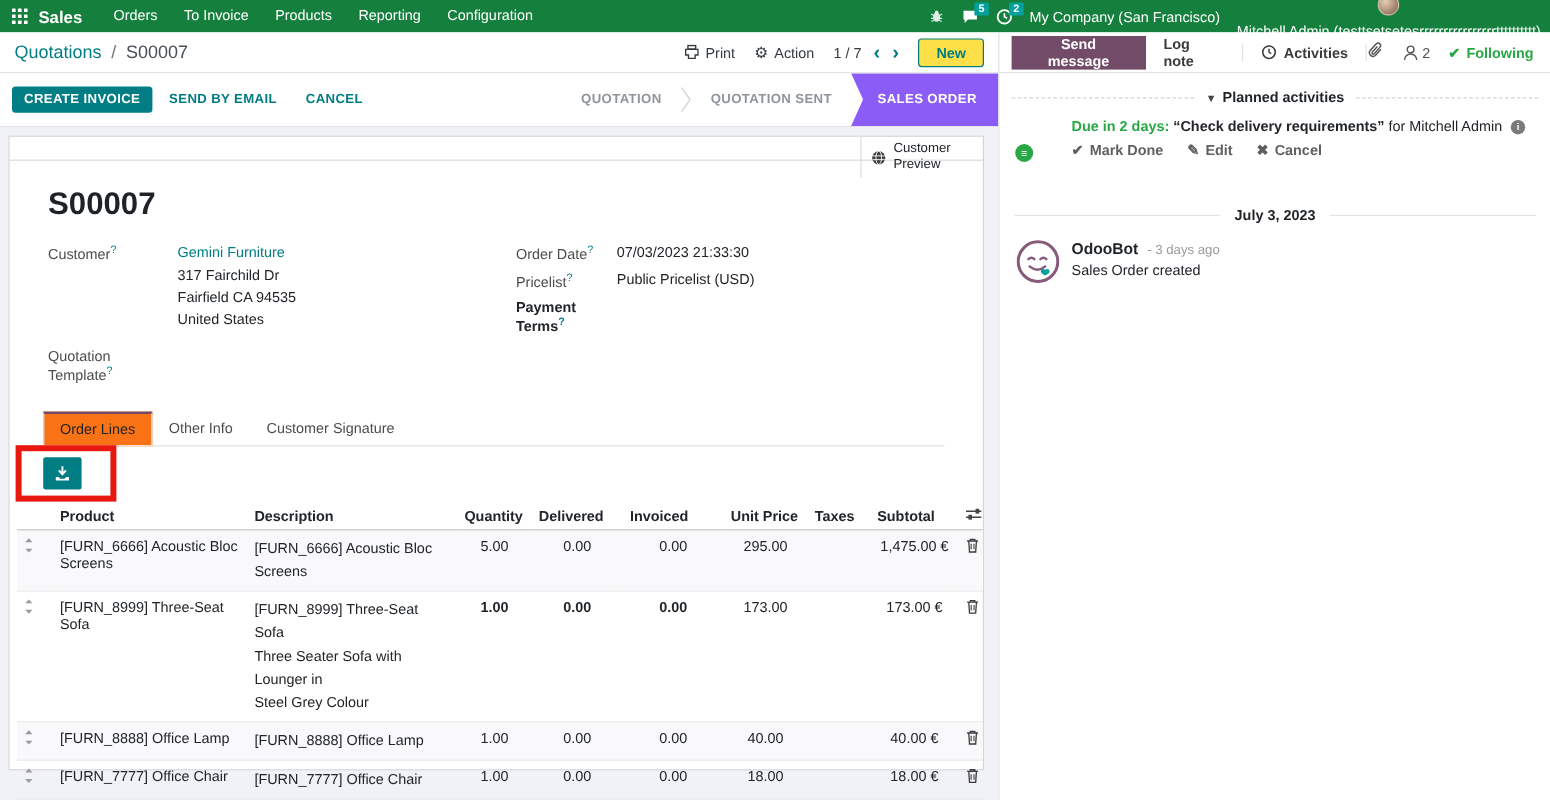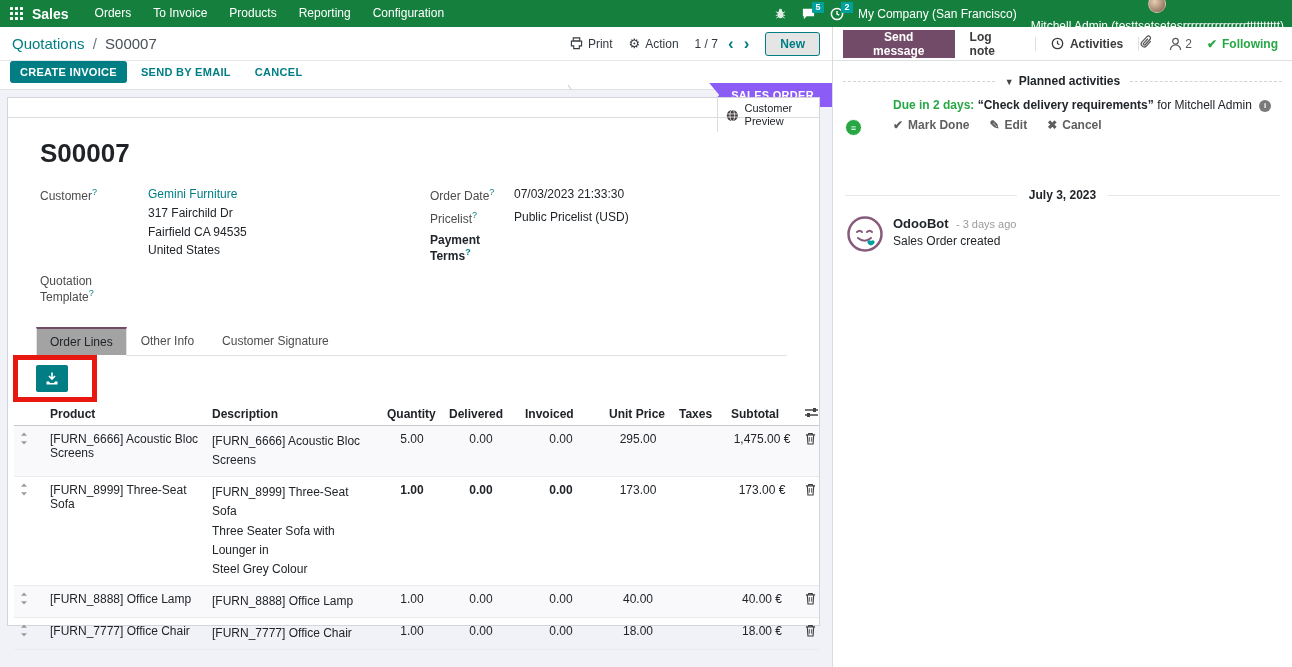--- a/index.html
+++ b/index.html
@@ -28,24 +28,24 @@
   .control-row { height:33px; display:flex; align-items:center; padding:0 12px; }
   .breadcrumb { font-size:15px; }
   .bc-link { color:#017e84; cursor:pointer; }
   .bc-sep { color:#6c757d; margin:0 4px; }
   .bc-current { color:#495057; }
   .cp-right { margin-left:auto; display:flex; align-items:center; gap:16px; }
   .cp-btn { display:flex; align-items:center; gap:5px; color:#343a40; font-size:12px; cursor:pointer; }
   .gear { font-size:13px; color:#343a40; }
   .pager { display:flex; align-items:center; gap:10px; font-size:12px; color:#343a40; }
   .pg-arrow { color:#017e84; font-size:17px; font-weight:bold; line-height:1; cursor:pointer; }
-  .new-btn { border:1px solid #017e84; color:#017e84; background:#e5e5e5; font-size:12px; font-weight:bold; padding:4px 14px; border-radius:3px; cursor:pointer; }
-
-  
-  .statusbar { height:30px; border-top:1px solid #e4e6e9; border-bottom:1px solid #dee2e6; display:flex; align-items:stretch;flex-direction:column; }
+  .new-btn { border:1px solid #017e84; color:#017e84; background:#fde047; font-size:12px; font-weight:bold; padding:4px 14px; border-radius:3px; cursor:pointer; }
+
+  
+  .statusbar { height:46px; border-top:1px solid #e4e6e9; border-bottom:1px solid #dee2e6; display:flex; align-items:stretch; }
   .sb-buttons { display:flex; align-items:center; gap:4px; padding-left:10px; }
   .btn-primary { background:#017e84; color:#fff; border:none; font-size:11px; font-weight:bold; letter-spacing:.3px; padding:5px 10px; border-radius:3px; cursor:pointer; }
   .btn-flat { background:transparent; color:#017e84; border:none; font-size:11px; font-weight:bold; letter-spacing:.3px; padding:5px 10px; cursor:pointer; }
   .sb-stages { margin-left:auto; display:flex; align-items:stretch; }
   .stage { display:flex; align-items:center; padding:0 16px; font-size:11px; font-weight:bold; color:#8f959b; letter-spacing:.3px; cursor:pointer; }
   .stage-chev { display:flex; align-items:center; }
   .stage-active { background:#8b5cf6; color:#fff; padding:0 18px 0 22px; clip-path:polygon(0 0, 10px 50%, 0 100%, 100% 100%, 100% 0); }
 
   
   .sheet-area { flex:1; background:#f1f1f8; padding:7px 0 0 7px; }
@@ -63,21 +63,21 @@
   .flabel sup { color:#017e84; font-size:9px; }
   .fvalue { color:#212529; }
   .flink { color:#017e84; cursor:pointer; }
   .addr { margin-top:3px; line-height:1.55; color:#212529; }
   .frow.spaced { margin-top:14px; }
   .flabel.bold { font-weight:bold; color:#212529; }
 
   
   .tabs { display:flex; margin:20px 0 0 -4px; border-bottom:1px solid #dee2e6; padding-left:0; }
   .tab { padding:6px 13px; font-size:12px; color:#4c4c4c; border:1px solid transparent; cursor:pointer; margin-bottom:-1px; }
-  .tab.active { background:#a3a3a3; border-color:#dee2e6; border-bottom-color:#fff; border-top:2px solid #714B67; font-weight:400; color:#212529; }
+  .tab.active { background:#f97316; border-color:#dee2e6; border-bottom-color:#fff; border-top:2px solid #714B67; font-weight:400; color:#212529; }
 
   
   .grid-toolbar { height:47px; position:relative; }
   .annotation-box { position:absolute; left:-27px; top:-1px; width:84px; height:47px; border:5px solid #e8170f; background:transparent; z-index:5; }
   .dl-btn { position:absolute; left:-4px; top:9px; width:32px; height:27px; background:#017e84; border:none; border-radius:2px; display:flex; align-items:center; justify-content:center; cursor:pointer; z-index:6; }
 
   
   .olines { width:100%; border-collapse:collapse; table-layout:fixed; margin-left:-26px; width:805px; }
   .olines th { font-size:12px; font-weight:bold; color:#212529; text-align:left; padding:4px 6px; border-bottom:1px solid #c9c9c9; }
   .olines td { font-size:12px; padding:6px 6px; border-bottom:1px solid #ebebeb; vertical-align:top; color:#212529; }
@@ -111,21 +111,21 @@
   .avatar { width:36px; height:36px; border-radius:50%; background:radial-gradient(circle at 38% 32%, #ecd3bb, #a58succ 0, #a5836b 62%, #55412f); }
   .av-badge { position:absolute; left:-2px; bottom:-4px; width:17px; height:17px; border-radius:50%; background:#28a745; border:1.5px solid #fff; color:#fff; font-size:9px; display:flex; align-items:center; justify-content:center; }
   .act-line1 { line-height:1.5; }
   .due { color:#28a745; font-weight:bold; }
   .act-summary { font-weight:bold; }
   .act-for { color:#212529; }
   .info-dot { display:inline-flex; width:12px; height:12px; border-radius:50%; background:#7a7a7a; color:#fff; font-size:8px; align-items:center; justify-content:center; font-weight:bold; vertical-align:middle; margin-left:4px; }
   .act-actions { display:flex; gap:20px; margin-top:4px; color:#5f5f5f; font-weight:bold; font-size:12px; }
   .act-actions span { cursor:pointer; display:flex; gap:5px; align-items:center; }
 
-  .date-sep { display:flex; align-items:center; margin:56px 12px 2px;text-align:right; }
+  .date-sep { display:flex; align-items:center; margin:40px 12px 2px;text-align:right; }
   .date-sep .line { flex:1; border-top:1px solid #e6e6e6; }
   .date-label { padding:0 12px; font-weight:bold; font-size:12px; color:#212529; }
 
   .message { display:flex; gap:10px; padding:12px 14px; }
   .msg-author { font-weight:bold; font-size:13px; color:#212529; }
   .msg-time { color:#9b9b9b; font-size:11px; margin-left:4px; }
   .msg-body { margin-top:3px; color:#212529; }
 </style>
 </head>
 <body>

